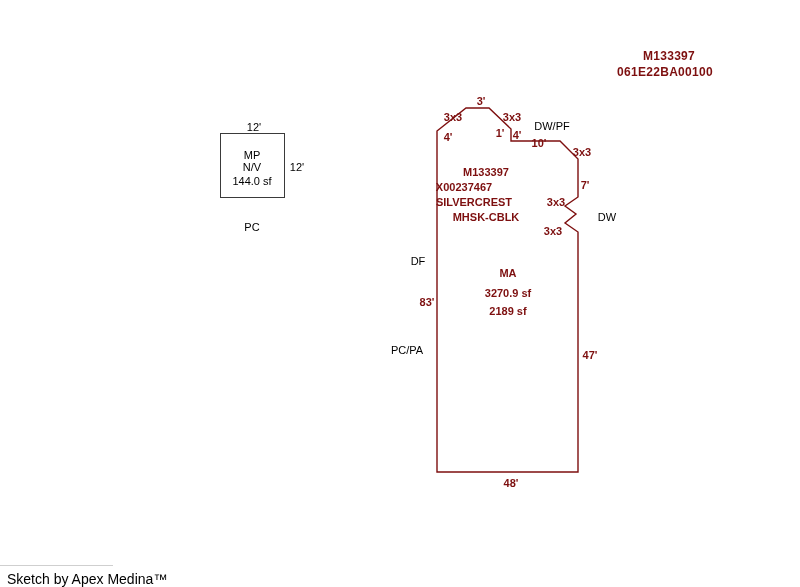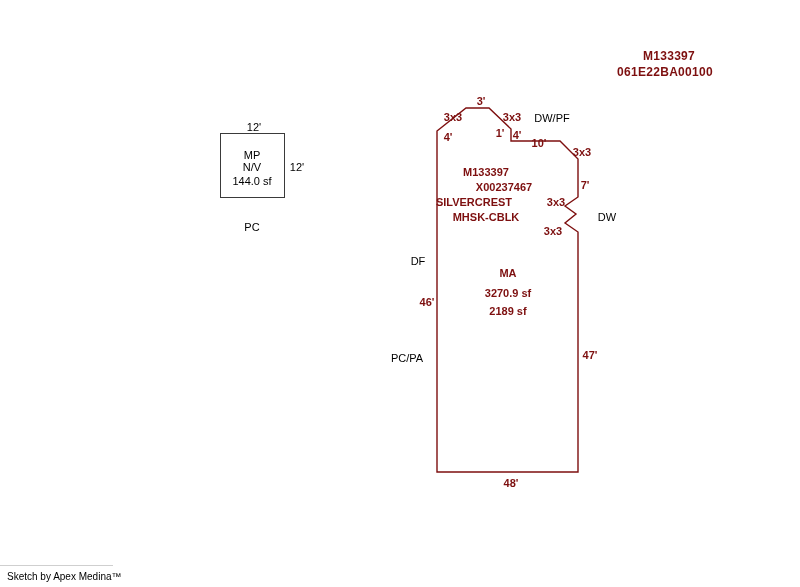--- a/index.html
+++ b/index.html
@@ -10,21 +10,21 @@
   .sheet svg{position:absolute;left:0;top:0;}
   .outline-main{fill:none;stroke:var(--sketch,#7d0f0f);stroke-width:1.4;stroke-linejoin:miter;}
   .outline-mp{fill:none;stroke:#3a3a3a;stroke-width:1;}
   .lbl{
     position:absolute;transform:translate(-50%,-50%);
     white-space:nowrap;font-size:11px;line-height:1;
   }
   .maroon{color:var(--sketch,#7d0f0f);font-weight:bold;}
   .ink{color:var(--ink,#000000);}
   .hdr{font-size:12px;letter-spacing:.3px;}
-  .ftr{position:absolute;left:7px;top:571px;transform:none;font-size:10px;color:var(--ink,#000);}
+  .ftr{position:absolute;left:7px;top:571px;transform:none;font-size:14px;color:var(--ink,#000);}
   .ftr-divider{position:absolute;left:0;top:565px;width:113px;height:1px;background:#cfcfcf;}
 </style>
 </head>
 <body>
 
 <div class="sheet">
 
   <svg width="800" height="587" viewBox="0 0 800 587">
     <rect class="outline-mp" x="220.5" y="133.5" width="64" height="64"></rect>
     <path class="outline-main" d="M437,131 L466,108 L489,108 L511,129 L511,141 L560,141 L578,159 L578,197 L565,206 L576,214 L565,223 L578,232 L578,472 L437,472 Z"></path>
@@ -44,31 +44,31 @@
   <div class="lbl maroon" style="left:481px;top:101px">3'</div>
   <div class="lbl maroon" style="left:512px;top:117px">3x3</div>
   <div class="lbl maroon" style="left:448px;top:137px">4'</div>
   <div class="lbl maroon" style="left:500px;top:133px">1'</div>
   <div class="lbl maroon" style="left:517px;top:135px">4'</div>
   <div class="lbl maroon" style="left:539px;top:143px">10'</div>
   <div class="lbl maroon" style="left:582px;top:152px">3x3</div>
   <div class="lbl maroon" style="left:585px;top:185px">7'</div>
   <div class="lbl maroon" style="left:556px;top:202px">3x3</div>
   <div class="lbl maroon" style="left:553px;top:231px">3x3</div>
-  <div class="lbl maroon" style="left:427px;top:302px">46'</div>
+  <div class="lbl maroon" style="left:427px;top:302px">83'</div>
   <div class="lbl maroon" style="left:590px;top:355px">47'</div>
   <div class="lbl maroon" style="left:511px;top:483px">48'</div>
 
-  <div class="lbl ink" style="left:552px;top:118px">DW/PF</div>
+  <div class="lbl ink" style="left:552px;top:126px">DW/PF</div>
   <div class="lbl ink" style="left:607px;top:217px">DW</div>
   <div class="lbl ink" style="left:418px;top:261px">DF</div>
-  <div class="lbl ink" style="left:407px;top:358px">PC/PA</div>
+  <div class="lbl ink" style="left:407px;top:350px">PC/PA</div>
 
   <div class="lbl maroon" style="left:486px;top:172px">M133397</div>
-  <div class="lbl maroon" style="left:504px;top:187px">X00237467</div>
+  <div class="lbl maroon" style="left:464px;top:187px">X00237467</div>
   <div class="lbl maroon" style="left:474px;top:202px">SILVERCREST</div>
   <div class="lbl maroon" style="left:486px;top:217px">MHSK-CBLK</div>
   <div class="lbl maroon" style="left:508px;top:273px">MA</div>
   <div class="lbl maroon" style="left:508px;top:293px">3270.9 sf</div>
   <div class="lbl maroon" style="left:508px;top:311px">2189 sf</div>
 
   <div class="ftr-divider"></div>
   <div class="ftr">Sketch by Apex Medina™</div>
 
 </div>

